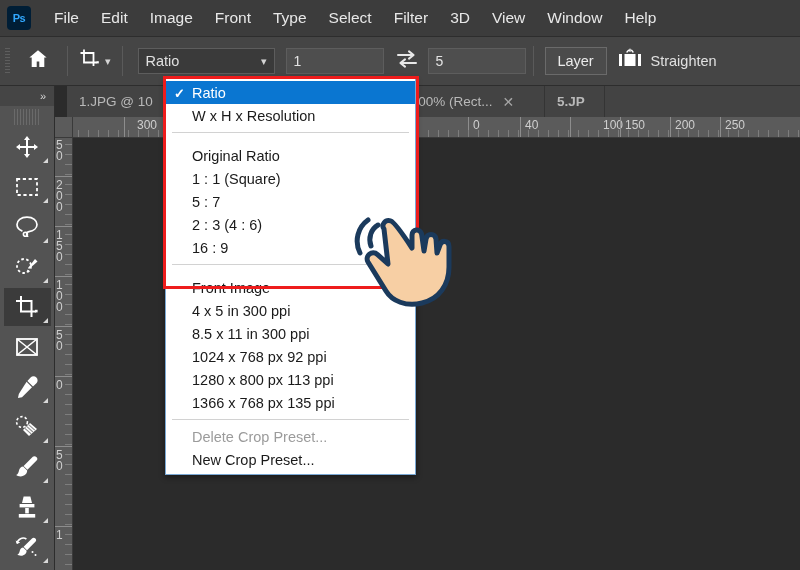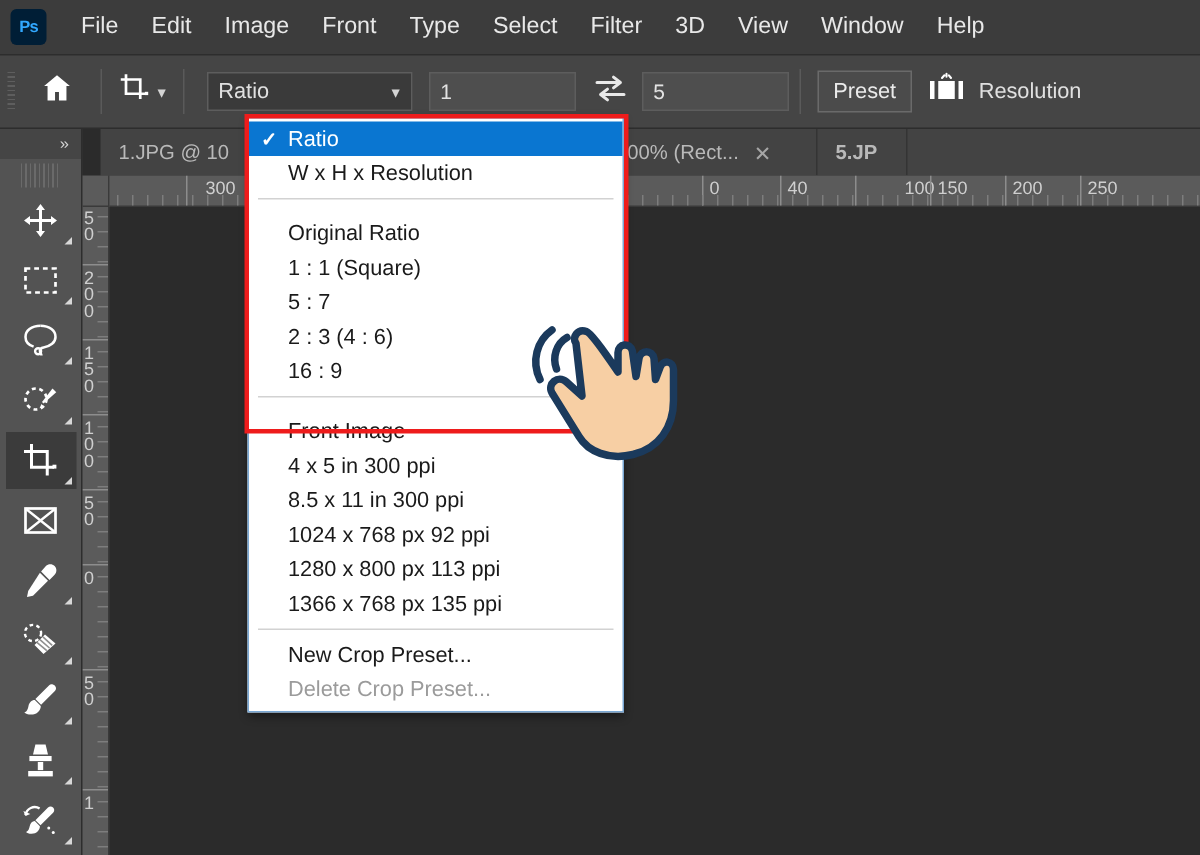--- a/index.html
+++ b/index.html
@@ -244,32 +244,32 @@
         </svg>
       </span>
     </div>
 
     <div class="num-field" style="margin-left:4px;">
       <span>5</span>
     </div>
 
     <div class="vsep"></div>
 
-    <div class="clear-btn">Preset</div>
+    <div class="clear-btn">Layer</div>
 
     <div class="straighten-grp">
       <span>
         <svg width="26" height="22" viewBox="0 0 26 22">
           <rect x="2" y="6" width="3" height="12" fill="#ffffff"></rect>
           <rect x="7.5" y="6" width="11" height="12" fill="#ffffff"></rect>
           <rect x="21" y="6" width="3" height="12" fill="#ffffff"></rect>
           <path d="M10 4 L11.6 2.2 M13 3.2 V1.2 M16 4 L14.6 2.2" stroke="#ffffff" stroke-width="1.4" stroke-linecap="round"></path>
         </svg>
       </span>
-      <span class="straighten-lbl">Resolution</span>
+      <span class="straighten-lbl">Straighten</span>
     </div>
   </div>
 
   <div class="toolpanel">
     <div class="tp-head">
       <span>»</span>
     </div>
     <div class="tp-grip"></div>
 
     <div class="tool">
@@ -613,25 +613,25 @@
       <div class="dd-item">
         <span>1024 x 768 px 92 ppi</span>
       </div>
       <div class="dd-item">
         <span>1280 x 800 px 113 ppi</span>
       </div>
       <div class="dd-item">
         <span>1366 x 768 px 135 ppi</span>
       </div>
       <div class="dd-sep"></div>
-      <div class="dd-item">
-        <span>New Crop Preset...</span>
-      </div>
       <div class="dd-item disabled">
         <span>Delete Crop Preset...</span>
+      </div>
+      <div class="dd-item">
+        <span>New Crop Preset...</span>
       </div>
     </div>
 
   <div class="redbox"></div>
 
   <div class="hand">
     <svg width="125" height="110" viewBox="0 0 125 110">
       <g fill="none" stroke="#1b3a5c" stroke-width="5" stroke-linecap="round" stroke-linejoin="round">
         <path d="M12 48 C6 36 10 22 20 15"></path>
         <path d="M23 41 C20 33 23 24 30 20"></path>

